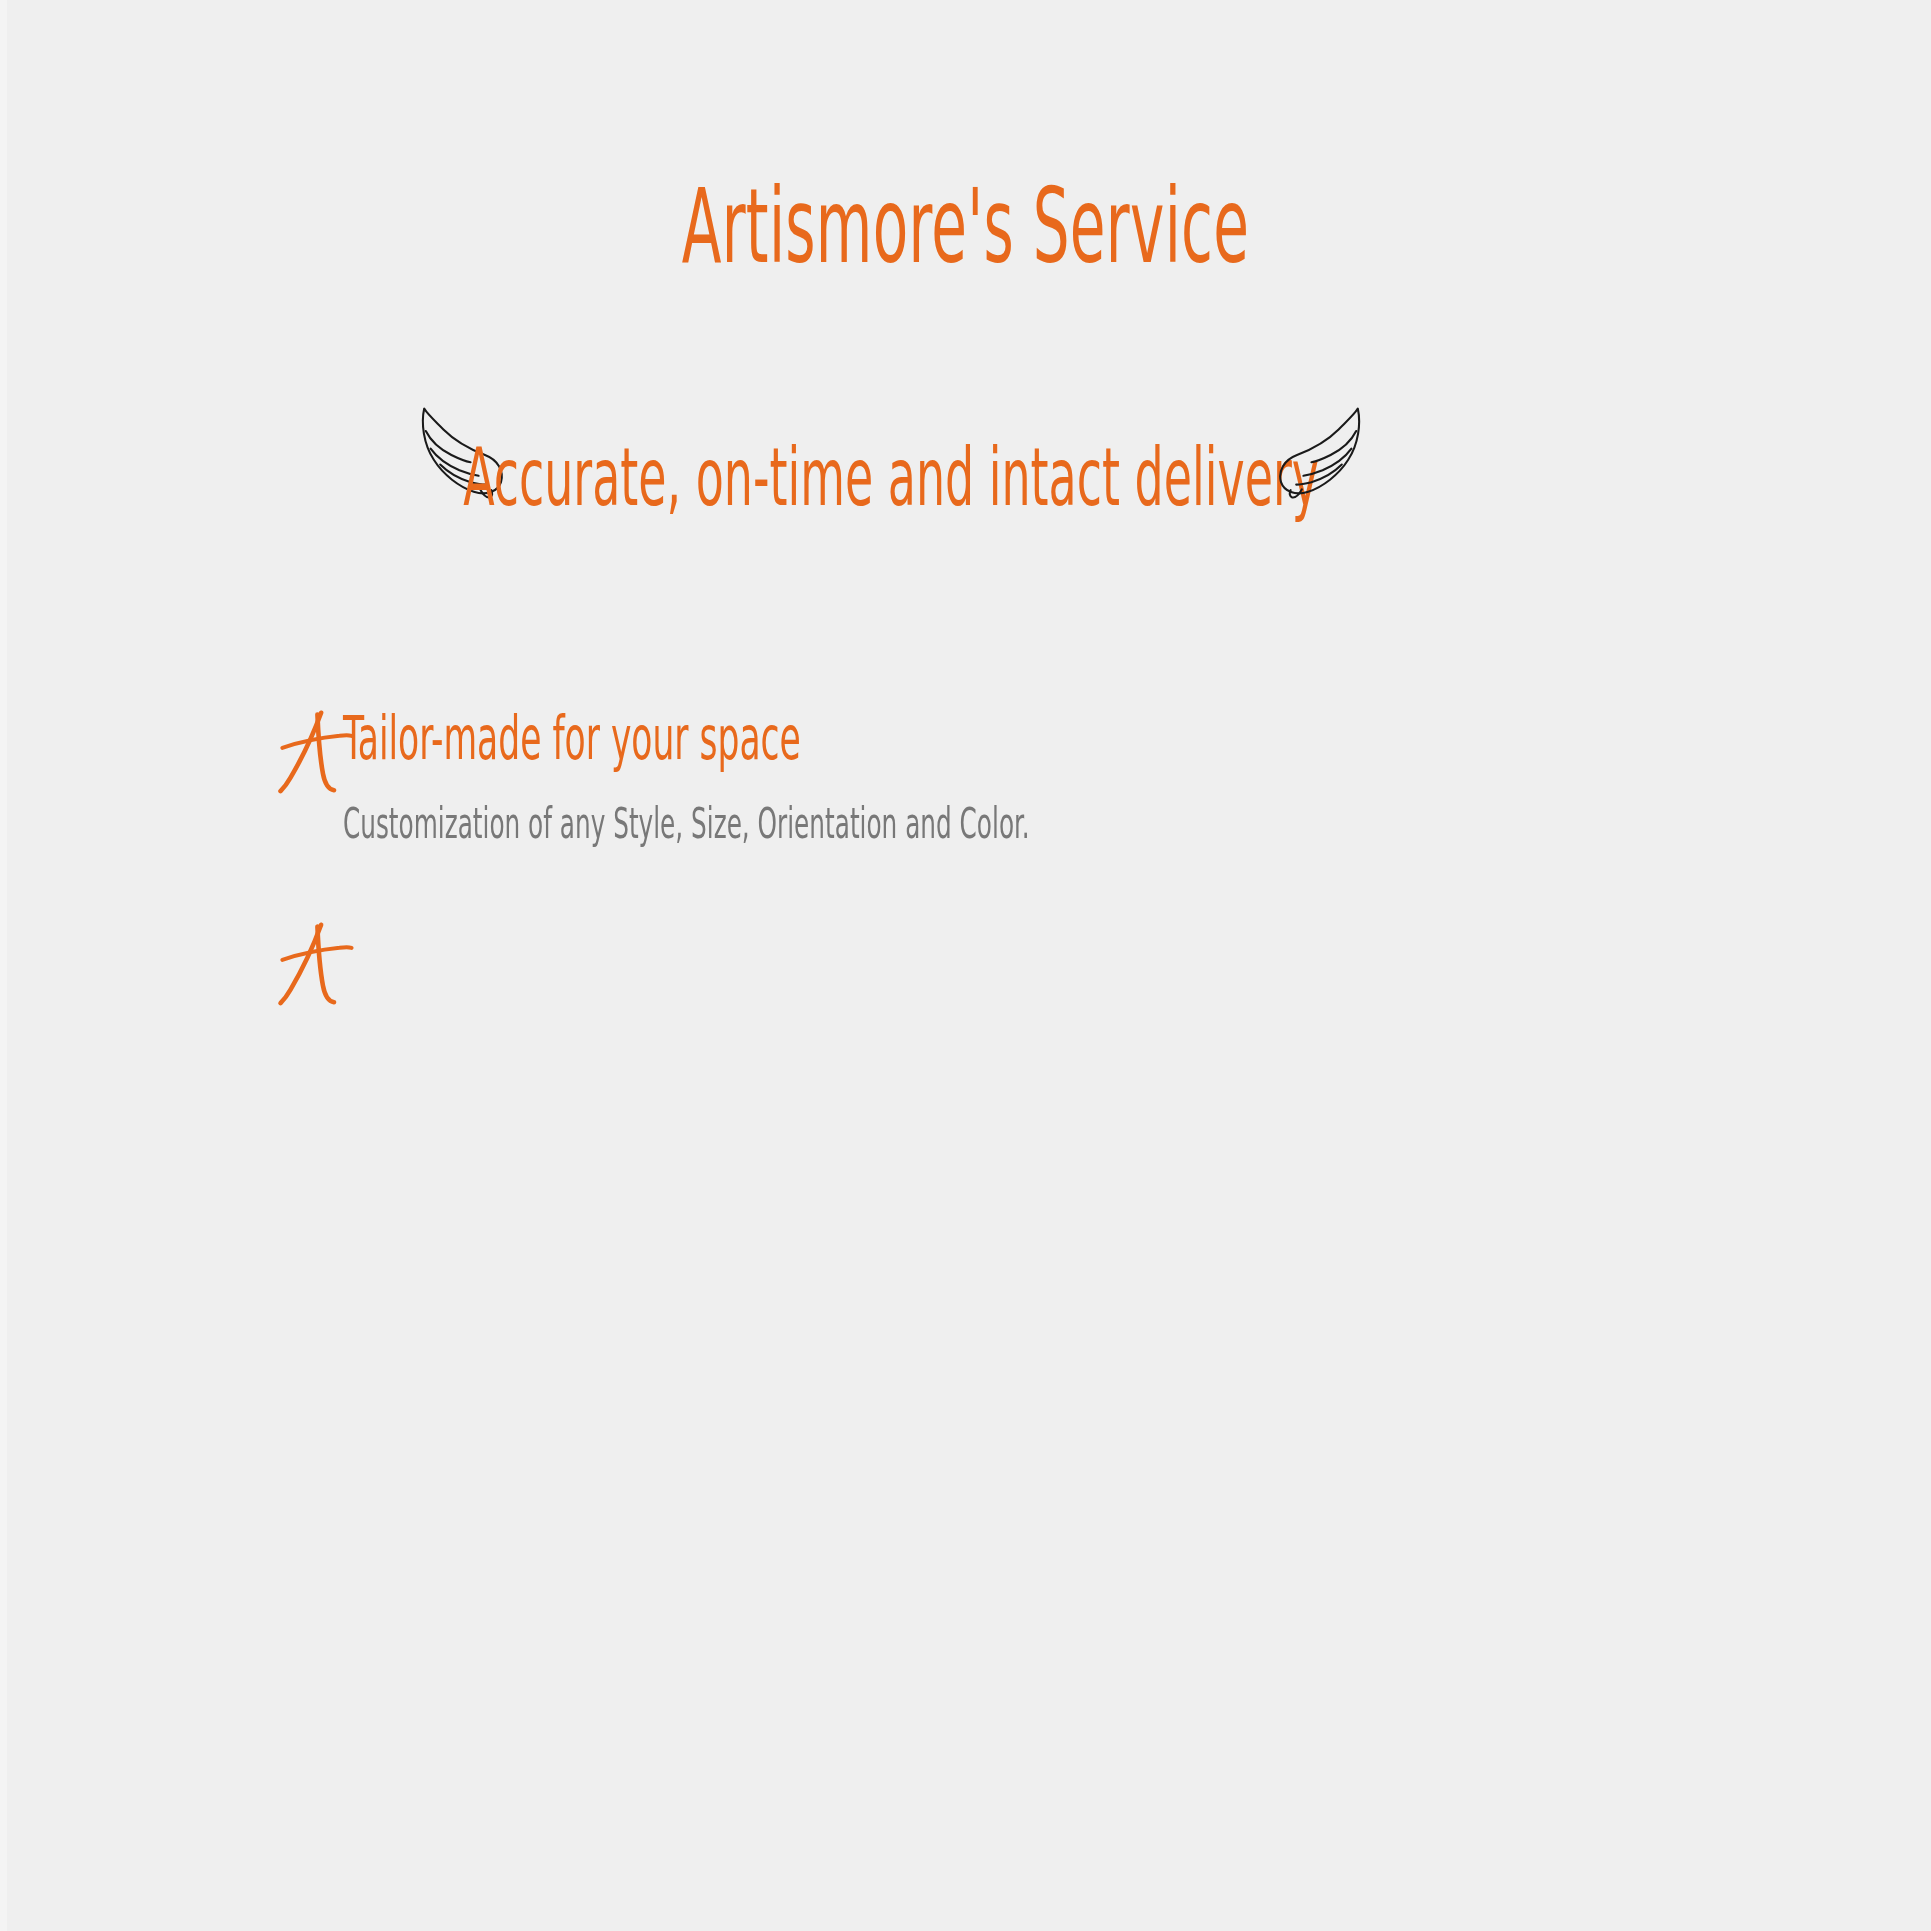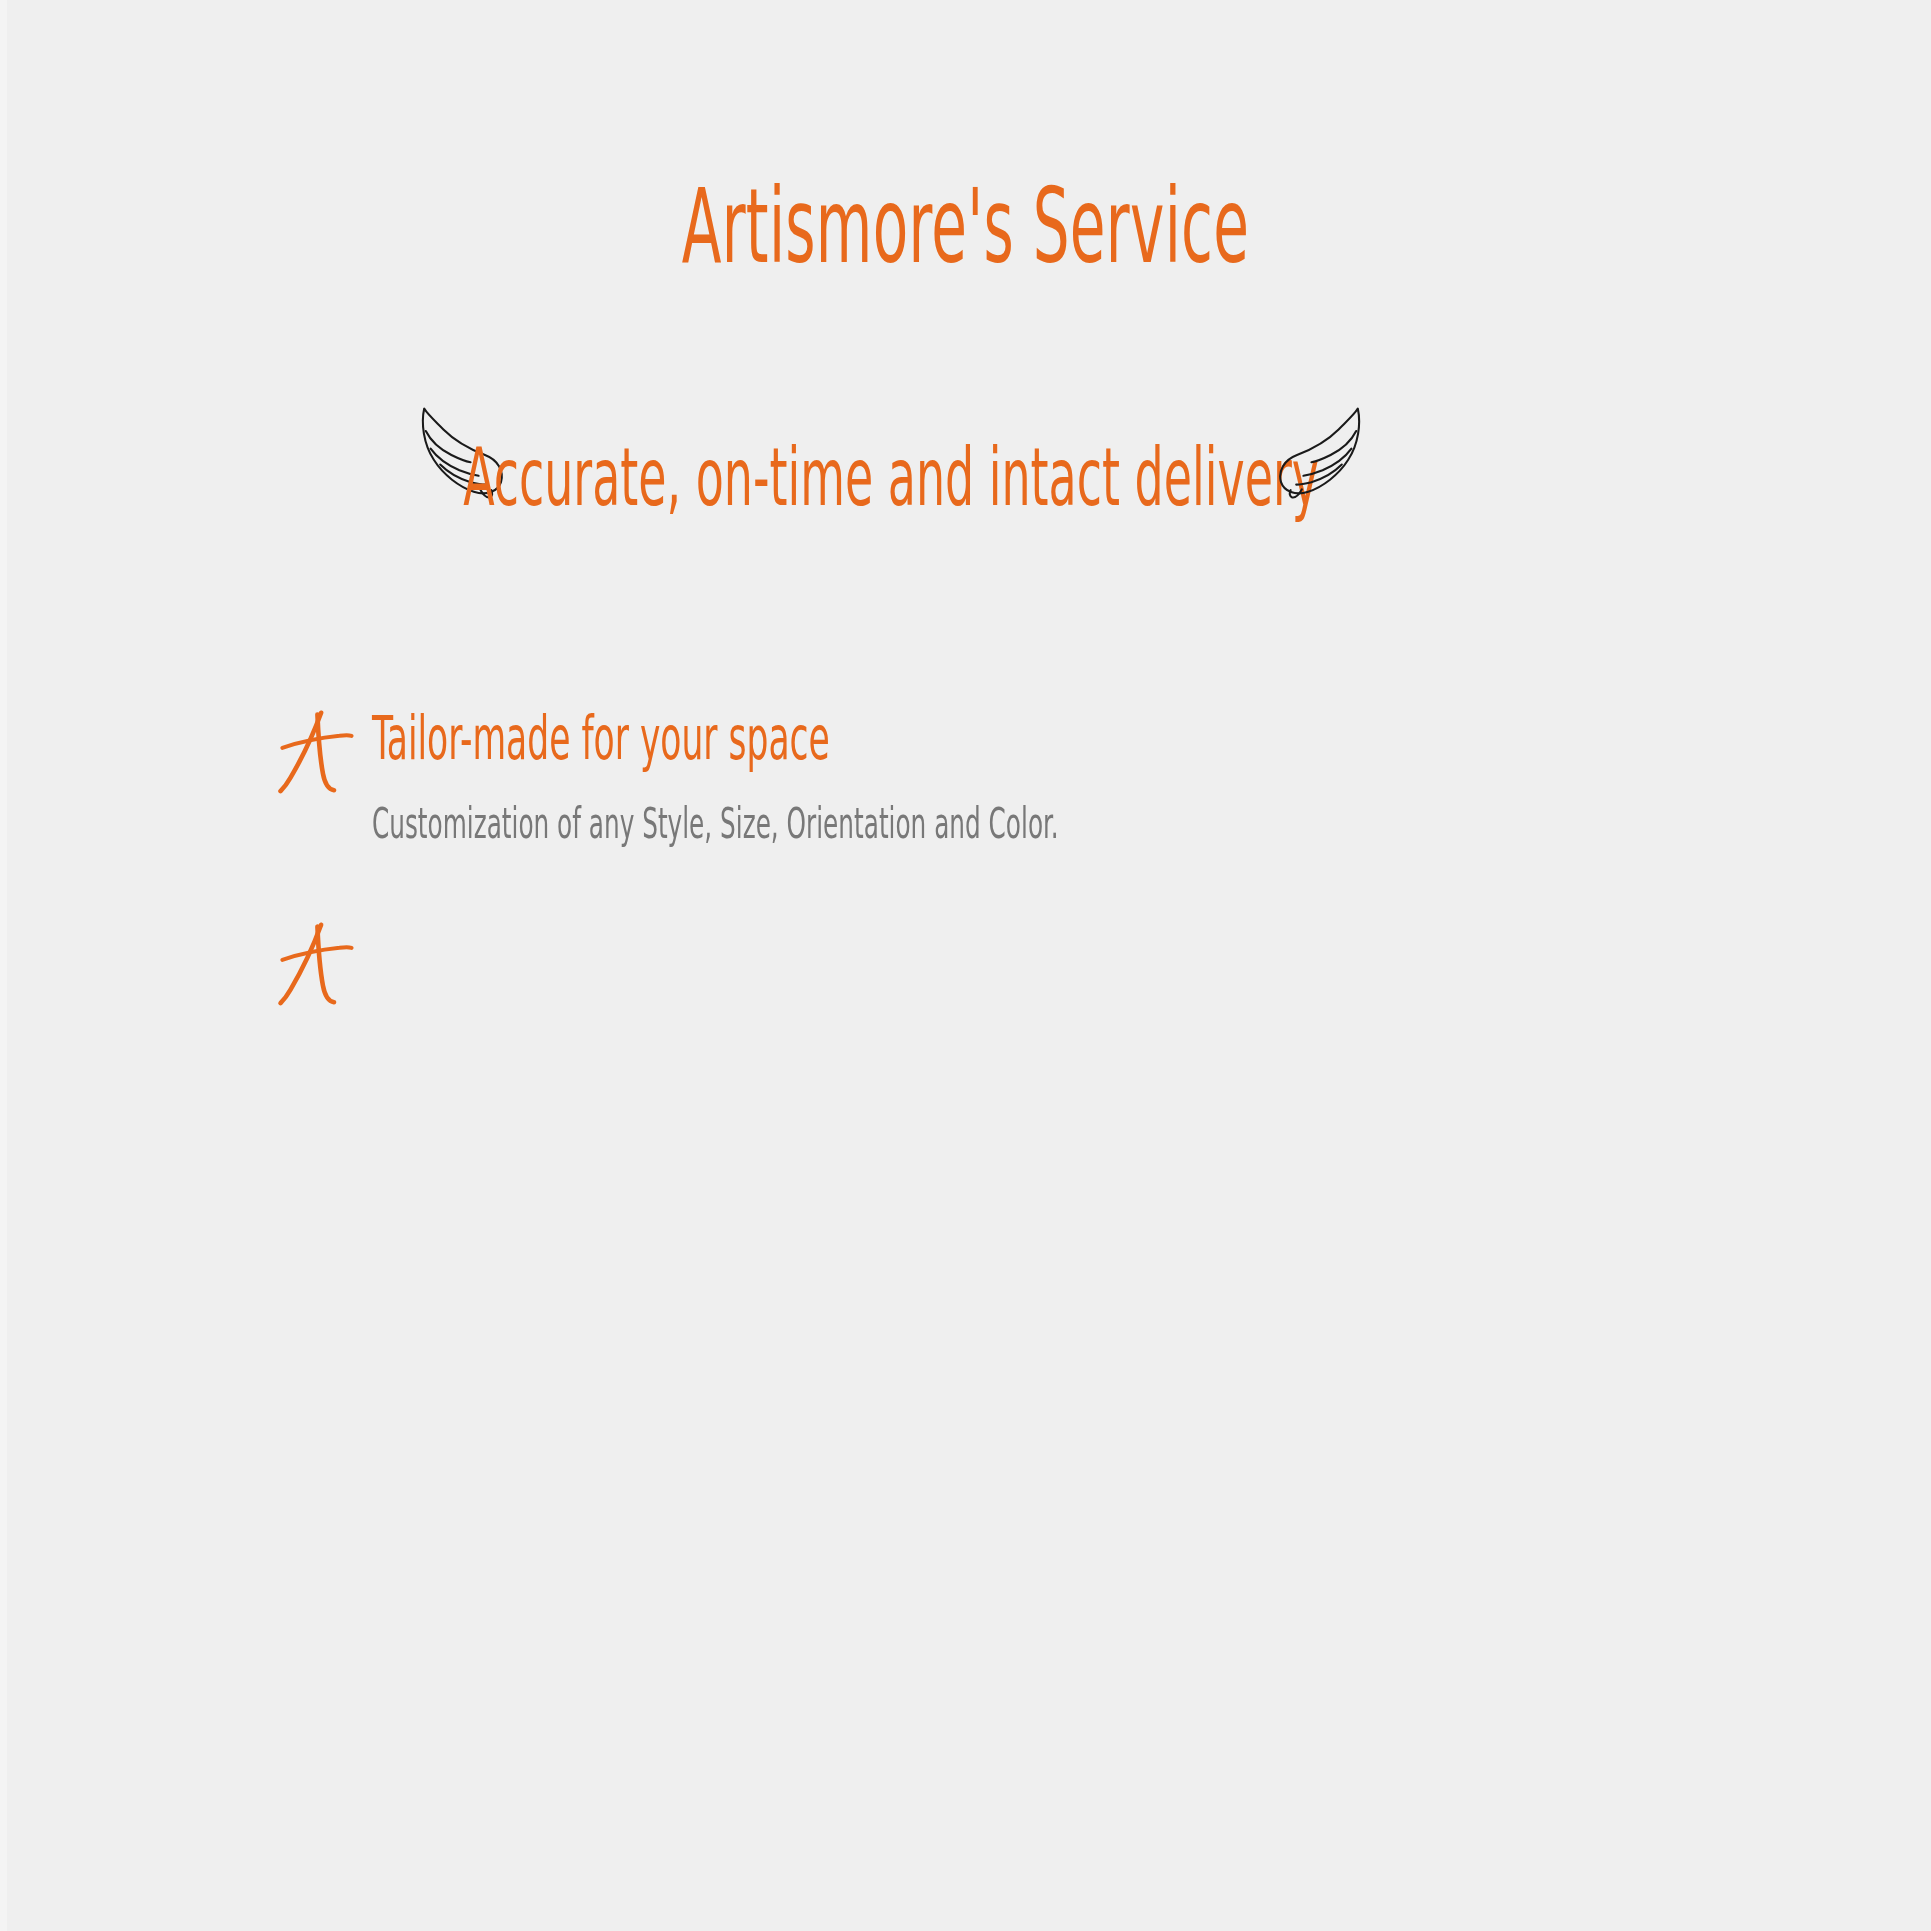--- a/index.html
+++ b/index.html
@@ -96,21 +96,21 @@
     position: absolute;
     left: 0;
     top: 1.9px;
     width: 83px;
     height: 89px;
     color: #e8691c;
   }
   .feature-mark svg { display: block; width: 100%; height: 100%; }
 
   .feature-body {
-    margin-left: 97px;
+    margin-left: 68px;
   }
   .feature-heading {
     color: #e8691c;
     font-family: "DejaVu Sans Condensed", "Liberation Sans Narrow", "Liberation Sans", sans-serif;
     font-size: 60px;
     font-weight: 400;
     white-space: nowrap;
     transform: scaleX(0.64);
     transform-origin: 0% 50%;
     line-height: 1.12;

